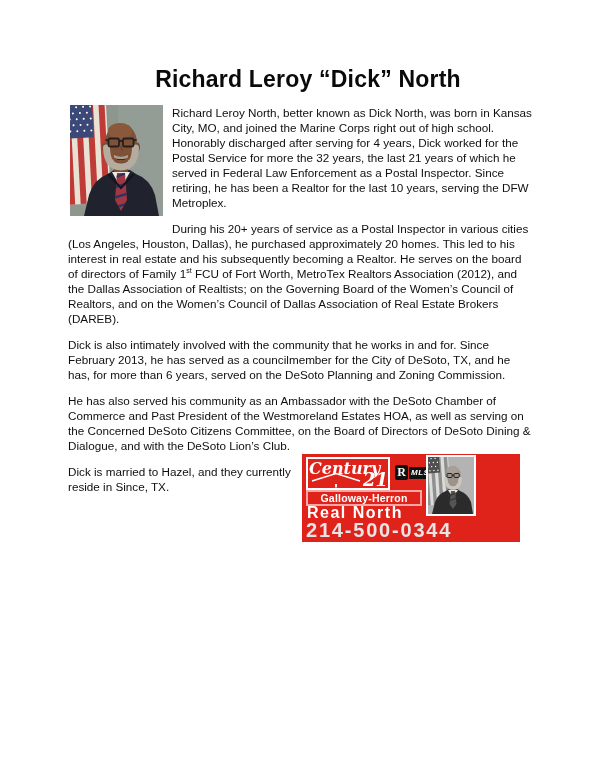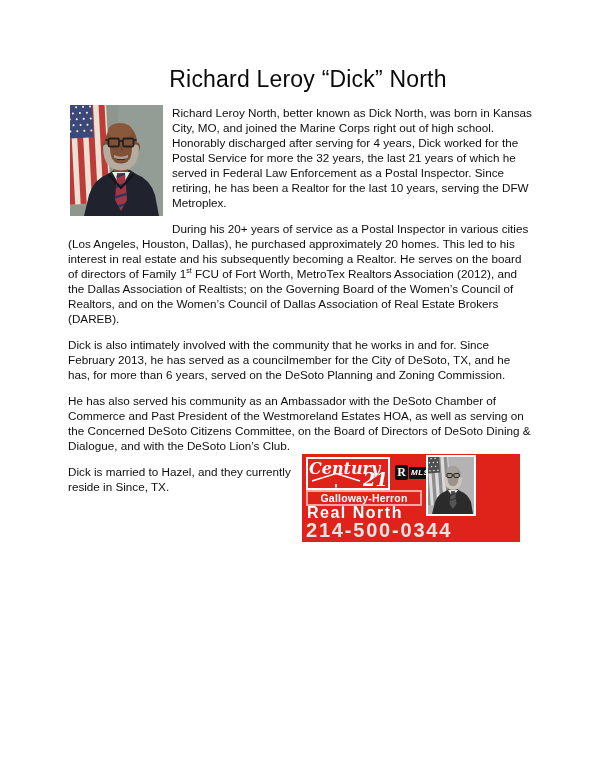--- a/index.html
+++ b/index.html
@@ -9,21 +9,21 @@
     background:#ffffff;
     overflow:hidden;
     font-family:"Liberation Sans", sans-serif;
     color:#0f0f0f;
   }
   h1.doc-title {
     margin:66px 0 12px 16px;
     text-align:center;
     font-size:23px;
     line-height:27px;
-    font-weight:normal;
+    font-weight:bold;
     letter-spacing:0.2px;
     color:#0a0a0a;
   }
   .body-text {
     margin:8px 68px;
     font-size:11.7px;
     line-height:15px;
   }
   .body-text p { margin:0 0 11px 0; }
   sup.ord { font-size:7px; vertical-align:super; line-height:0; }

